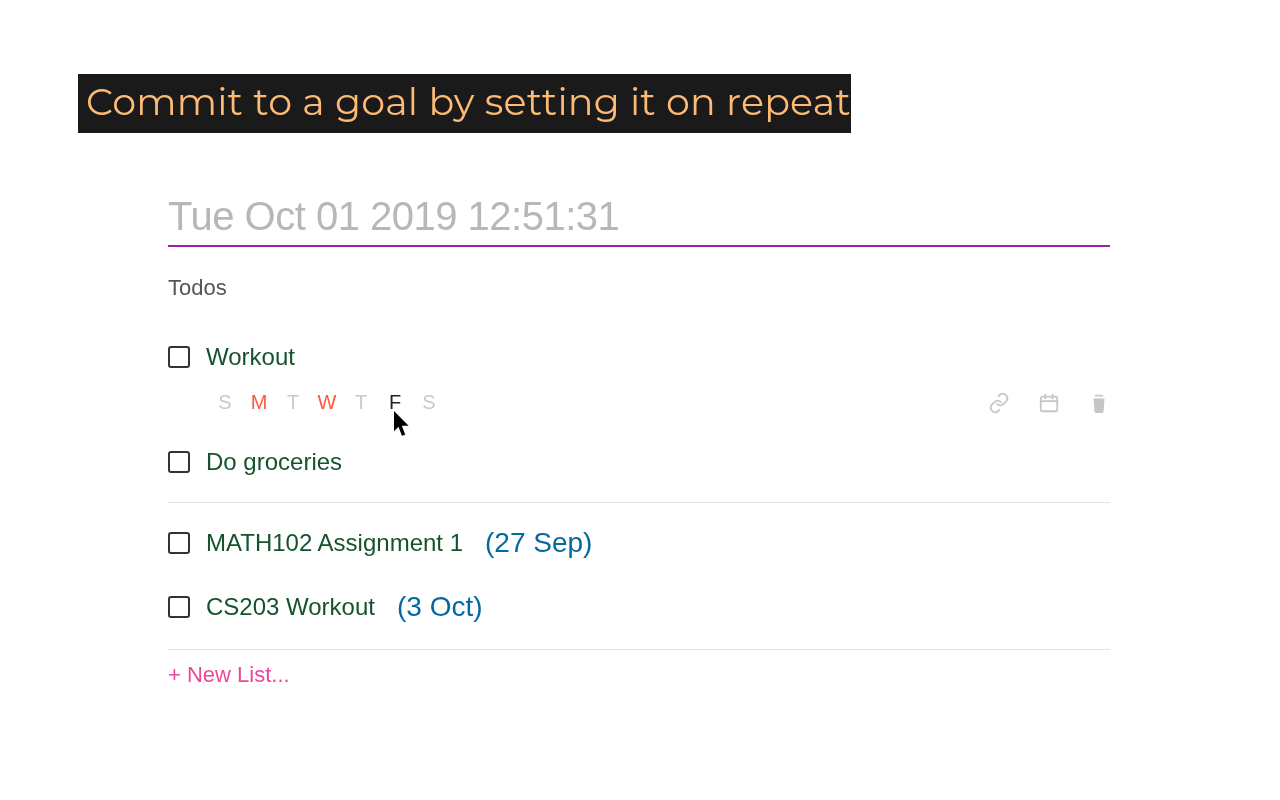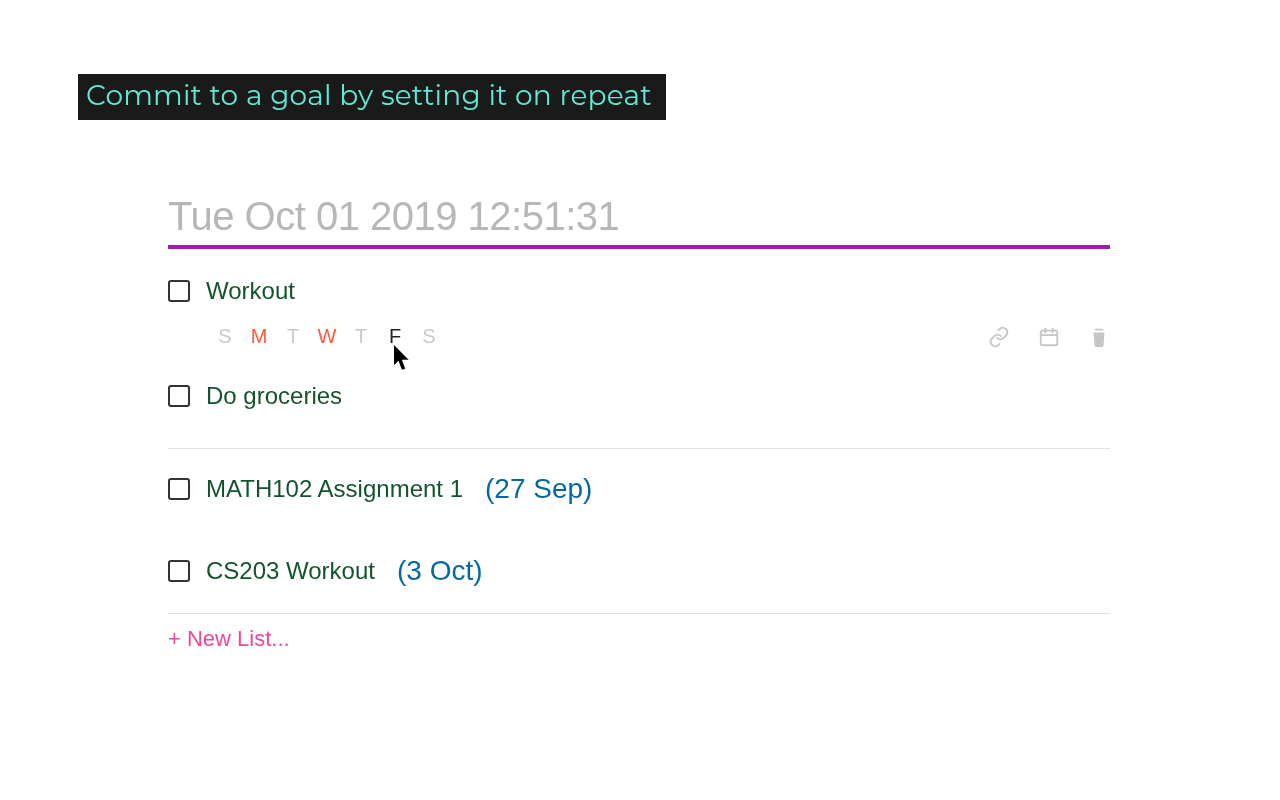--- a/index.html
+++ b/index.html
@@ -9,40 +9,40 @@
     background: #fff;
     font-family: -apple-system, BlinkMacSystemFont, "Helvetica Neue", Arial, sans-serif;
     position: relative;
     overflow: hidden;
   }
   .banner {
     position: absolute;
     top: 74px;
     left: 78px;
     background: #1a1a1a;
-    color: #5eead4;
+    color: #fdba74;
     font-family: "Montserrat", "Helvetica Neue", Arial, sans-serif;
-    font-size: 28px;
+    font-size: 38px;
     font-weight: 400;
-    padding: 4px 14px 8px 8px;
+    padding: 4px 0 8px 8px;
     letter-spacing: 0.2px;
   }
   .app {
     position: absolute;
     top: 194px;
     left: 168px;
     width: 942px;
   }
   .date-heading {
     font-size: 40px;
     font-weight: 300;
     color: #b7b7b7;
     letter-spacing: -0.5px;
     padding-bottom: 6px;
-    border-bottom: 4px solid #a21caf;
+    border-bottom: 2px solid #a21caf;
     margin-bottom: 28px;
   }
   .list-title {
     font-size: 22px;
     color: #555;
     font-weight: 400;
     margin-bottom: 42px;
   }
   .list-block { margin-bottom: 12px; }
   .task-row {
@@ -123,20 +123,21 @@
 </head>
 <body>
 
 <div class="banner">Commit to a goal by setting it on repeat</div>
 
 <div class="app">
 
   <div class="date-heading">Tue Oct 01 2019 12:51:31</div>
 
   <div class="list-block">
+    <div class="list-title">Todos</div>
 
     <div class="task-row">
       <div class="checkbox"></div>
       <span class="task-label">Workout</span>
     </div>
 
     <div class="repeat-row">
       <span class="day">S</span>
       <span class="day active">M</span>
       <span class="day">T</span>
@@ -167,31 +168,31 @@
             </svg>
         </span>
         <span class="icon">
           <svg viewBox="0 0 24 24" fill="currentColor">
               <path d="M6 7h12l-1 14a2 2 0 0 1-2 2H9a2 2 0 0 1-2-2L6 7zm2-4h8l1 2H7l1-2z"></path>
             </svg>
         </span>
       </div>
     </div>
 
-    <div class="task-row" style="margin-bottom:38px;">
+    <div class="task-row" style="margin-bottom:26px;">
       <div class="checkbox"></div>
       <span class="task-label">Do groceries</span>
     </div>
 
     <hr class="divider">
   </div>
 
   <div class="list-block">
 
-    <div class="task-row" style="margin-bottom:50px;text-align:center;">
+    <div class="task-row" style="margin-bottom:32px;text-align:center;">
       <div class="checkbox"></div>
       <span class="task-label">MATH102 Assignment 1</span>
       <span class="due-date">(27 Sep)</span>
     </div>
 
     <div class="task-row" style="margin-bottom:26px;">
       <div class="checkbox"></div>
       <span class="task-label">CS203 Workout</span>
       <span class="due-date">(3 Oct)</span>
     </div>

